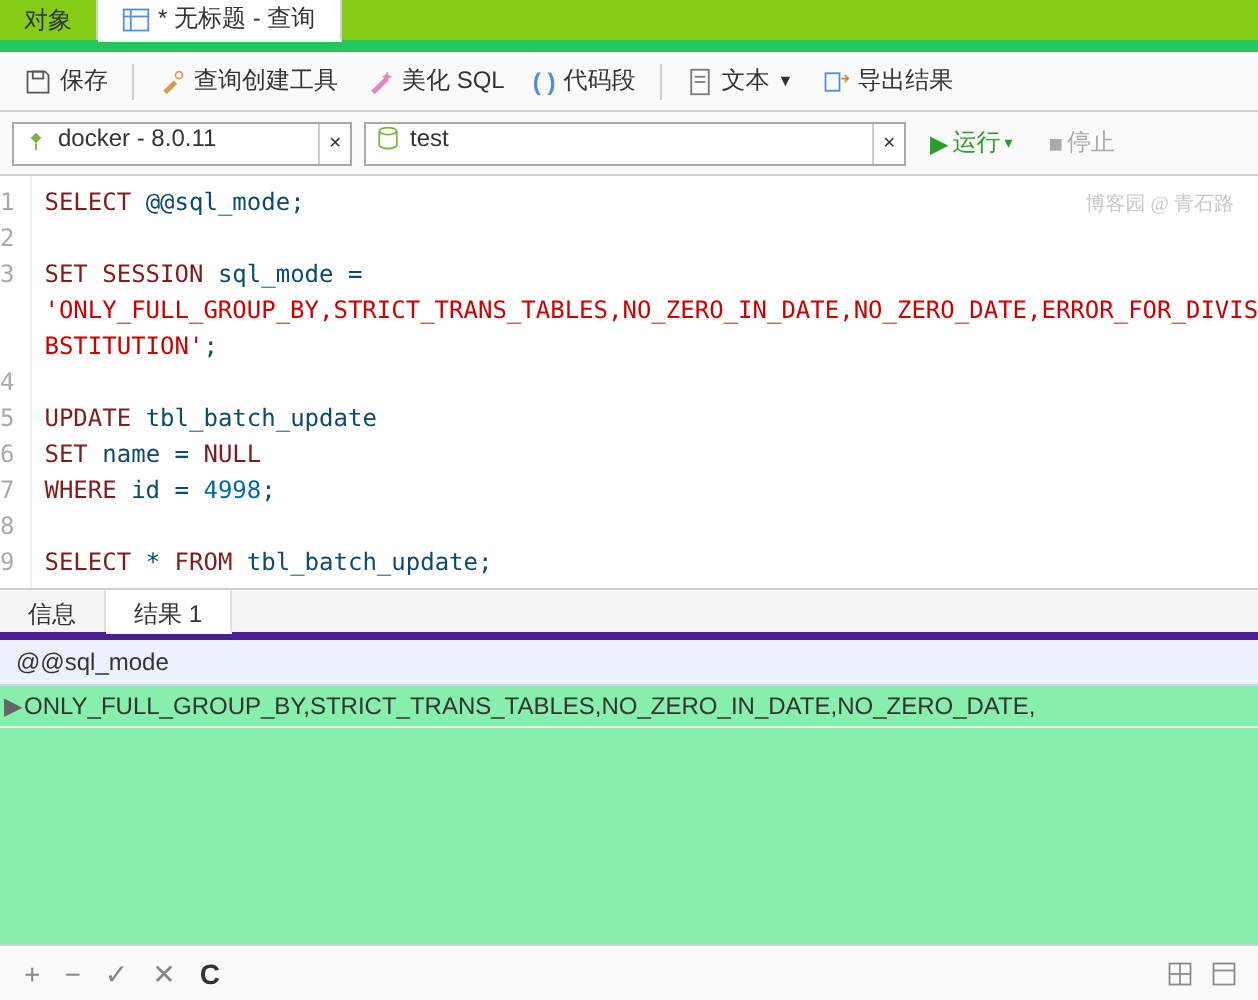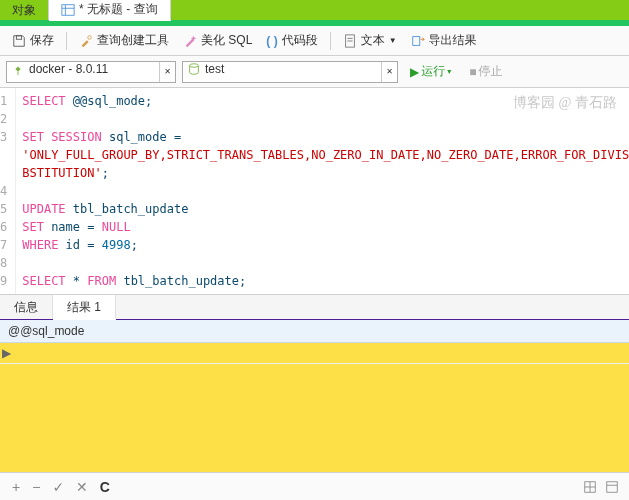--- a/index.html
+++ b/index.html
@@ -14,29 +14,29 @@
 .conn-row { display: flex; align-items: center; gap: 6px; padding: 4px 6px; border-bottom: 1px solid #d0d0d0; background: #fafafa; height: 32px; }
 .conn-select { display: flex; align-items: flex-start; background: #fff; border: 1px solid #aaa; height: 22px; padding: 0 4px; gap: 4px; }
 .conn-select .dd { border-left: 1px solid #ccc; padding-left: 4px; height: 100%; display: flex; align-items: center; }
 .run-btn { color: #2a9d2a; display: flex; align-items: center; gap: 2px; padding: 0 6px; cursor: pointer; }
 .stop-btn { color: #aaa; display: flex; align-items: center; gap: 2px; padding: 0 6px; }
 .editor { flex: 0 0 auto; display: flex; font-family: Consolas, monospace; font-size: 12px; line-height: 18px; background: #fff; position: relative; }
 .gutter { width: 32px; text-align: right; color: #aaa; padding: 4px 8px 4px 0; user-select: none; border-right: 1px solid #eee; }
 .gutter div { height: 18px; }
 .code { padding: 4px 6px; white-space: pre; flex: 1; position: relative; }
 .code-line { height: 18px; }
-.kw { color: #ec4899; }
+.kw { color: #7f1d1d; }
 .str { color: #c00; }
 .num { color: #0369a1; }
 .id { color: #0c4a6e; }
-.watermark { position: absolute; right: 12px; top: 6px; color: #c8c8c8; font-size: 14px; font-family: "Microsoft YaHei"; pointer-events: none; }
-.result-tabs { display: flex; border-top: 1px solid #d0d0d0; border-bottom: 1px solid #4c1d95; background: #f5f5f5; height: 26px; }
+.watermark { position: absolute; right: 12px; top: 6px; color: #c8c8c8; font-size: 10px; font-family: "Microsoft YaHei"; pointer-events: none; }
+.result-tabs { display: flex; border-top: 1px solid #d0d0d0; border-bottom: 4px solid #4c1d95; background: #f5f5f5; height: 26px; }
 .rtab { padding: 4px 14px; cursor: pointer; border-right: 1px solid #e0e0e0; }
 .rtab.active { background: #fff; border-bottom: 2px solid #fff; margin-bottom: -1px; }
-.grid { flex: 1; overflow: auto; background: #fde047; }
+.grid { flex: 1; overflow: auto; background: #86efac; }
 .grid-header { background: #eaf3fb; border-bottom: 1px solid #c8d8e8; padding: 4px 8px; font-weight: normal; }
 .grid-row { display: flex; align-items: center; border-bottom: 1px solid #eee; padding: 3px 2px; }
 .grid-row .marker { width: 10px; color: #666; }
 .footer { display: flex; align-items: center; border-top: 1px solid #d0d0d0; height: 28px; padding: 0 6px; background: #fafafa; color: #888; }
 .foot-btn { padding: 2px 6px; cursor: pointer; font-size: 14px; }
 .foot-spacer { flex: 1; }
 .icon { width: 14px; height: 14px; display: inline-block; }
 </style>
 </head>
 <body>
@@ -103,21 +103,21 @@
 
 <div class="conn-row">
   <div class="conn-select" style="width:170px">
     <svg class="icon" viewBox="0 0 16 16">
         <path d="M5 8l3-3 3 3-3 3z" fill="#7cb342"></path>
         <path d="M8 11v4" stroke="#7cb342"></path>
       </svg>
     <span style="flex:1">docker - 8.0.11</span>
     <span class="dd" style="font-size:8px">✕</span>
   </div>
-  <div class="conn-select" style="width:216px">
+  <div class="conn-select" style="width:271px">
     <svg class="icon" viewBox="0 0 16 16">
         <ellipse cx="8" cy="4" rx="5" ry="2" fill="none" stroke="#7cb342"></ellipse>
         <path d="M3 4v8c0 1 2 2 5 2s5-1 5-2V4" fill="none" stroke="#7cb342"></path>
       </svg>
     <span style="flex:1">test</span>
     <span class="dd" style="font-size:8px">✕</span>
   </div>
   <div class="run-btn">
     <span>▶</span>
     <span>运行</span>
@@ -150,20 +150,21 @@
 <div class="result-tabs">
   <div class="rtab"><span>信息</span></div>
   <div class="rtab active"><span>结果 1</span></div>
 </div>
 
 <div class="grid">
   <div class="grid-header">@@sql_mode</div>
   <div id="grid-rows">
       <div class="grid-row">
         <span class="marker">▶</span>
+        <span>ONLY_FULL_GROUP_BY,STRICT_TRANS_TABLES,NO_ZERO_IN_DATE,NO_ZERO_DATE,</span>
       </div>
     </div>
 </div>
 
 <div class="footer">
   <span class="foot-btn">+</span>
   <span class="foot-btn">−</span>
   <span class="foot-btn">✓</span>
   <span class="foot-btn">✕</span>
   <span class="foot-btn" style="color:#333;font-weight:bold">C</span>

